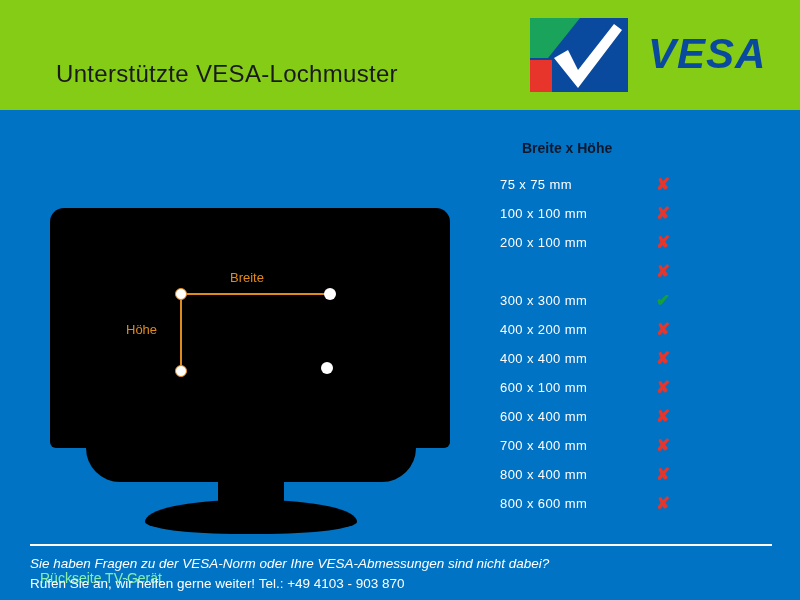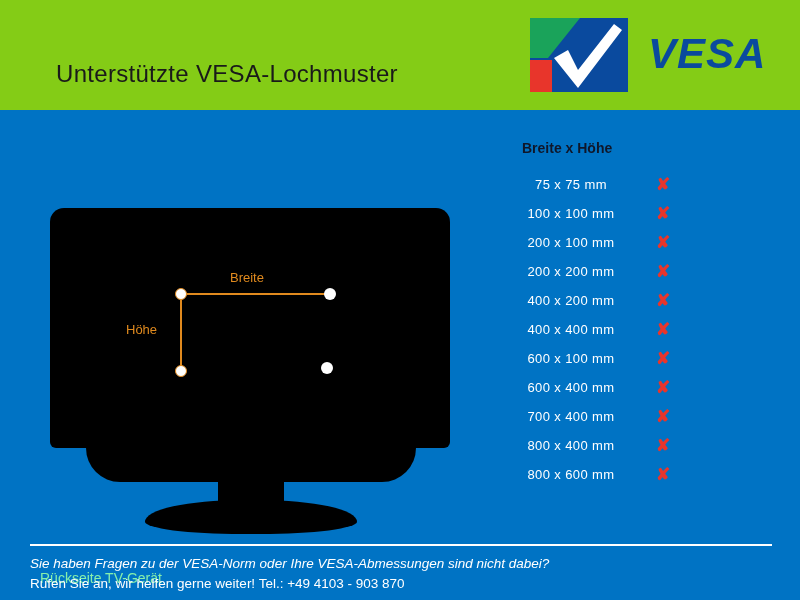--- a/index.html
+++ b/index.html
@@ -169,21 +169,21 @@
   .row {
     position: relative;
     height: 29px;
     line-height: 29px;
   }
   .row-label {
     position: absolute;
     left: 0;
     top: 0;
     width: 142px;
-    text-align: center;
+    text-align: left;
     color: #ffffff;
     font-size: 13px;
     letter-spacing: 0.4px;
   }
   .row-mark {
     position: absolute;
     left: 156px;
     top: 0;
     font-size: 17px;
     font-weight: bold;
@@ -260,22 +260,25 @@
       </div>
       <div class="row">
         <div class="row-label">100 x 100 mm</div>
         <div class="row-mark mark-no">✘</div>
       </div>
       <div class="row">
         <div class="row-label">200 x 100 mm</div>
         <div class="row-mark mark-no">✘</div>
       </div>
       <div class="row">
-        <div class="row-label">200 x 200 mm</div>
-        <div class="row-mark mark-no">✘</div>
+        <div class="row-mark mark-no">✘</div>
+      </div>
+      <div class="row">
+        <div class="row-label">300 x 300 mm</div>
+        <div class="row-mark mark-yes">✔</div>
       </div>
       <div class="row">
         <div class="row-label">400 x 200 mm</div>
         <div class="row-mark mark-no">✘</div>
       </div>
       <div class="row">
         <div class="row-label">400 x 400 mm</div>
         <div class="row-mark mark-no">✘</div>
       </div>
       <div class="row">

